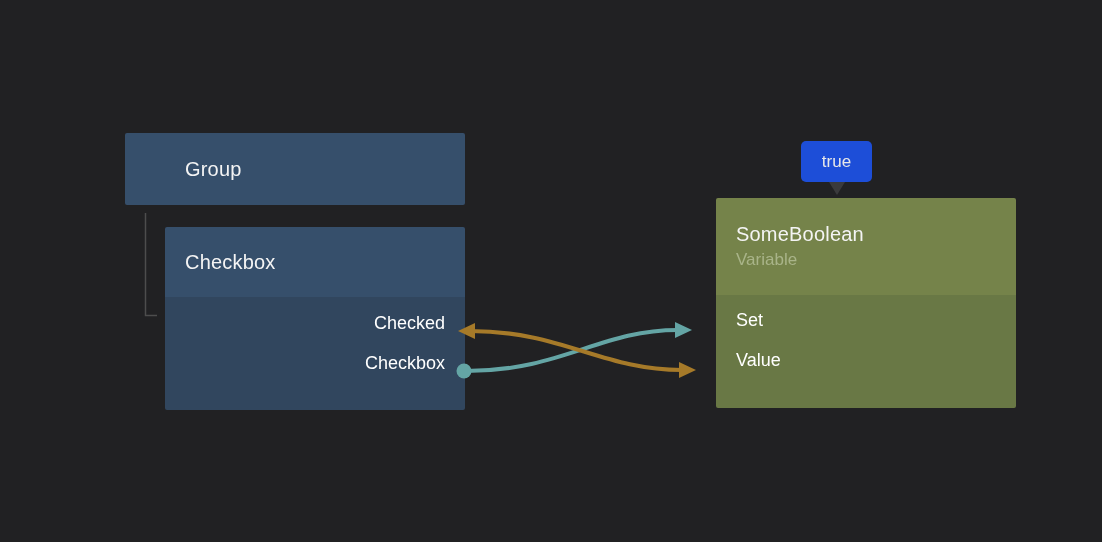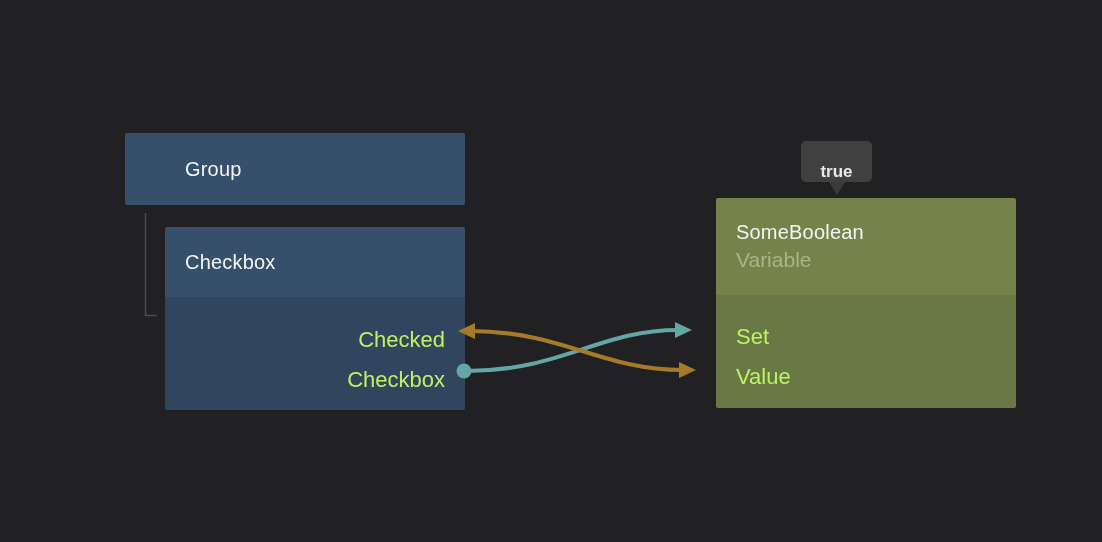--- a/index.html
+++ b/index.html
@@ -28,21 +28,21 @@
     padding-left: 20px;
     box-sizing: border-box;
     border-radius: 2px 2px 0 0;
   }
   .node-title {
     font-size: 20px;
     color: #f4f4f4;
     letter-spacing: 0.2px;
   }
   .node-subtitle {
-    font-size: 21px;
+    font-size: 17px;
     margin-top: 4px;
   }
   .node-body {
     box-sizing: border-box;
     border-radius: 0 0 2px 2px;
   }
   
   #node-group {
     left: 125px; top: 133px; height: 72px;
     background: #364f6b;
@@ -55,39 +55,38 @@
   #node-checkbox .node-body  { height: 113px; background: #31465e; padding-top: 16px; }
   
   #node-variable { left: 716px; top: 198px; }
   #node-variable .node-header { height: 97px; background: #75834a; }
   #node-variable .node-body  { height: 113px; background: #697845; padding-top: 15px; }
   #node-variable .node-subtitle { color: #a9b489; }
 
   .port {
     height: 40px;
     display: flex;
-    align-items: flex-end;
-    font-size: 22px;
-    color: #bef264;
+    align-items: flex-start;
+    font-size: 18px;
+    color: #ffffff;
   }
   .port.out { justify-content: flex-end; padding-right: 20px; }
   .port.in  { justify-content: flex-start; padding-left: 20px; }
 
   
   #value-tooltip {
     position: absolute;
     left: 801px; top: 141px;
     width: 71px; height: 41px;
-    background: #404040;
+    background: #1d4ed8;
     border-radius: 5px;
     display: flex;
-    align-items: flex-end;
+    align-items: center;
     justify-content: center;
     z-index: 4;
-    font-weight: bold;
   }
   #value-tooltip .tooltip-text {
     color: #e8e8e8;
     font-size: 17px;
   }
   #value-tooltip .tooltip-arrow {
     position: absolute;
     left: 50%;
     bottom: -13px;
     transform: translateX(-50%);

